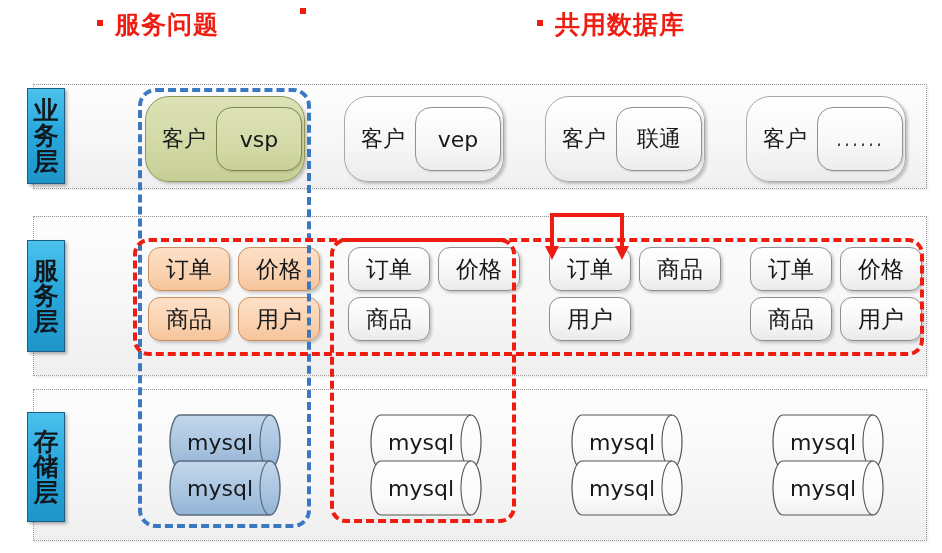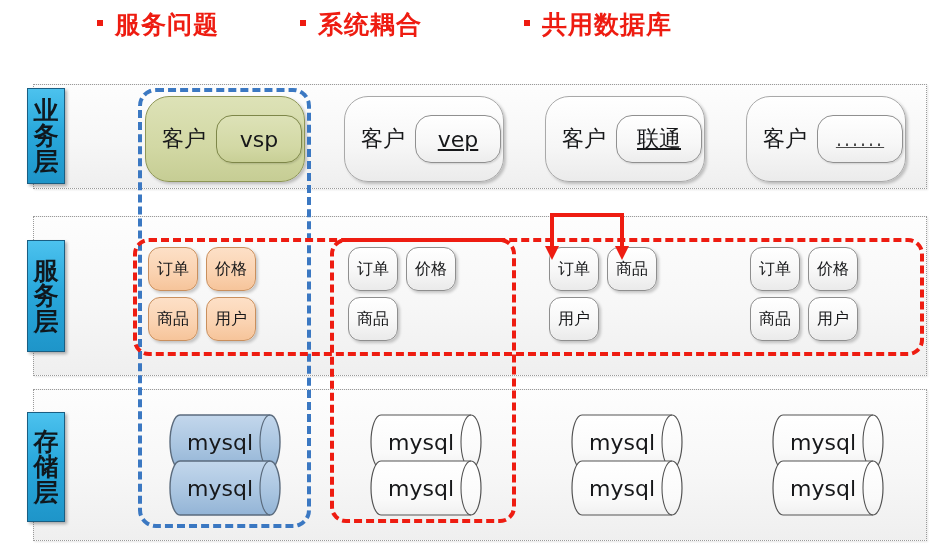--- a/index.html
+++ b/index.html
@@ -23,21 +23,21 @@
     white-space:nowrap;
     font-family:"DejaVu Sans","Liberation Sans",sans-serif;
   }
   .bullet .dot{
     width:6px;height:6px;background:#ee1c11;
     display:inline-block;flex:0 0 auto;
     margin-bottom:4px;
   }
   #b0{left:97px;font-family:Liberation Mono, monospace;}
   #b1{left:300px;}
-  #b2{left:524px;}
+  #b2{left:537px;}
 
   
   .panel{
     position:absolute;
     border:1px dotted #9a9a9a;
     background:linear-gradient(180deg,#fdfdfd 0%,#f7f7f7 55%,#efefef 100%);
     box-shadow:1px 1px 2px rgba(0,0,0,.10);
     box-sizing:border-box;
   }
   #panel-biz{left:33px;top:84px;width:894px;height:105px;}
@@ -83,45 +83,44 @@
     background:linear-gradient(180deg,#ffffff 0%,#f6f6f6 60%,#ebebeb 100%);
     border:1px solid #a9a9a9;
   }
   .biz.green{
     background:linear-gradient(180deg,#dde2b7 0%,#d2d8a4 60%,#c6cd94 100%);
     border:1px solid #8e9656;
   }
   .pill{
     box-sizing:border-box;
     border-radius:16px;
-    height:48px;min-width:86px;
+    height:64px;min-width:86px;
     display:flex;align-items:center;justify-content:center;
     font-size:22px;color:#17181a;
     padding:0 10px;
   }
   .pill.plain{
     background:linear-gradient(180deg,#ffffff 0%,#f7f7f7 60%,#ededed 100%);
     border:1px solid #909090;
     box-shadow:1px 1px 2px rgba(0,0,0,.14);
-    text-decoration:underline;
   }
   .pill.green{
     background:linear-gradient(180deg,#dde2b7 0%,#d2d8a4 70%,#c8cf96 100%);
     border:1px solid #7e8749;
     box-shadow:1px 1px 2px rgba(0,0,0,.14);
   }
   .pill.dots{letter-spacing:2px;color:#4a4a4a;font-size:19px;}
 
   
   .svc-group{position:absolute;display:grid;grid-template-columns:auto auto;gap:6px 8px;}
   .svc{
     box-sizing:border-box;
-    width:50px;height:44px;border-radius:12px;
+    width:82px;height:44px;border-radius:12px;
     display:flex;align-items:center;justify-content:center;
-    font-size:16px;color:#17181a;
+    font-size:23px;color:#17181a;
     box-shadow:2px 2px 3px rgba(0,0,0,.20);
   }
   .svc.plain{
     background:linear-gradient(180deg,#ffffff 0%,#f7f7f7 55%,#eaeaea 100%);
     border:1px solid #8e8e8e;
   }
   .svc.orange{
     background:linear-gradient(180deg,#fde0c7 0%,#fad2b0 60%,#f6c49a 100%);
     border:1px solid #c98f5d;
   }
@@ -162,21 +161,20 @@
 
 <div id="stage">
 
   <div class="bullets">
     <div class="bullet" id="b0">
       <span class="dot"></span>
       <span>服务问题</span>
     </div>
     <div class="bullet" id="b1">
       <span class="dot"></span>
-      <span>系统耦合</span>
     </div>
     <div class="bullet" id="b2">
       <span class="dot"></span>
       <span>共用数据库</span>
     </div>
   </div>
 
   <div class="panel" id="panel-biz"></div>
   <div class="panel" id="panel-svc"></div>
   <div class="panel" id="panel-sto"></div>

